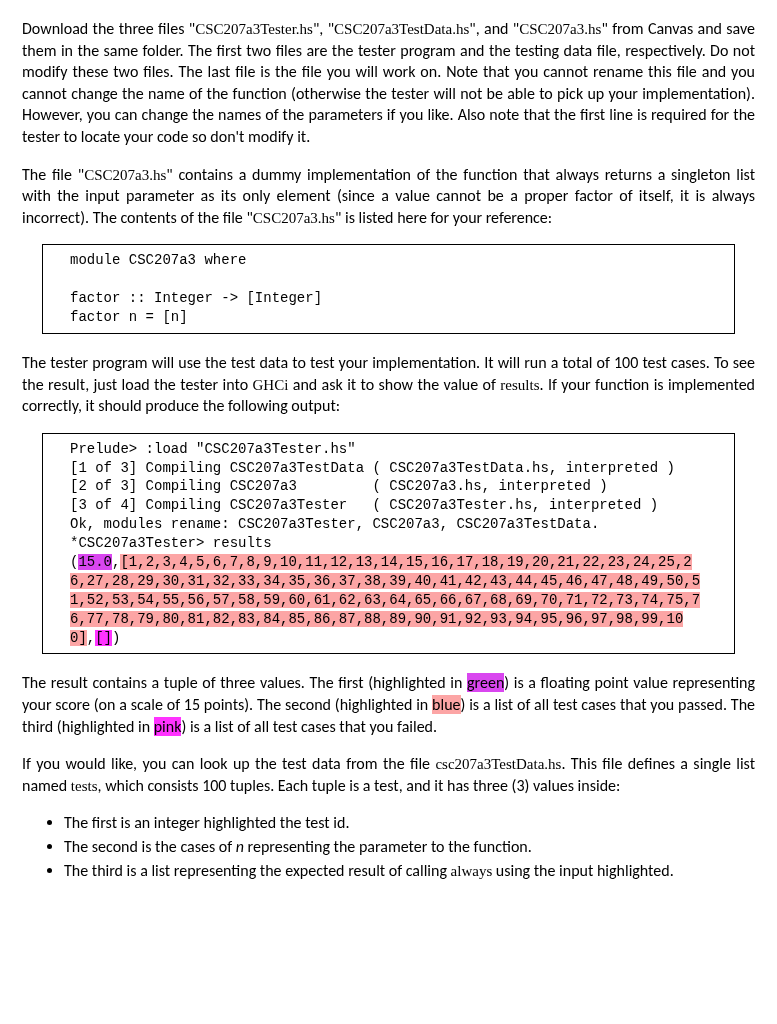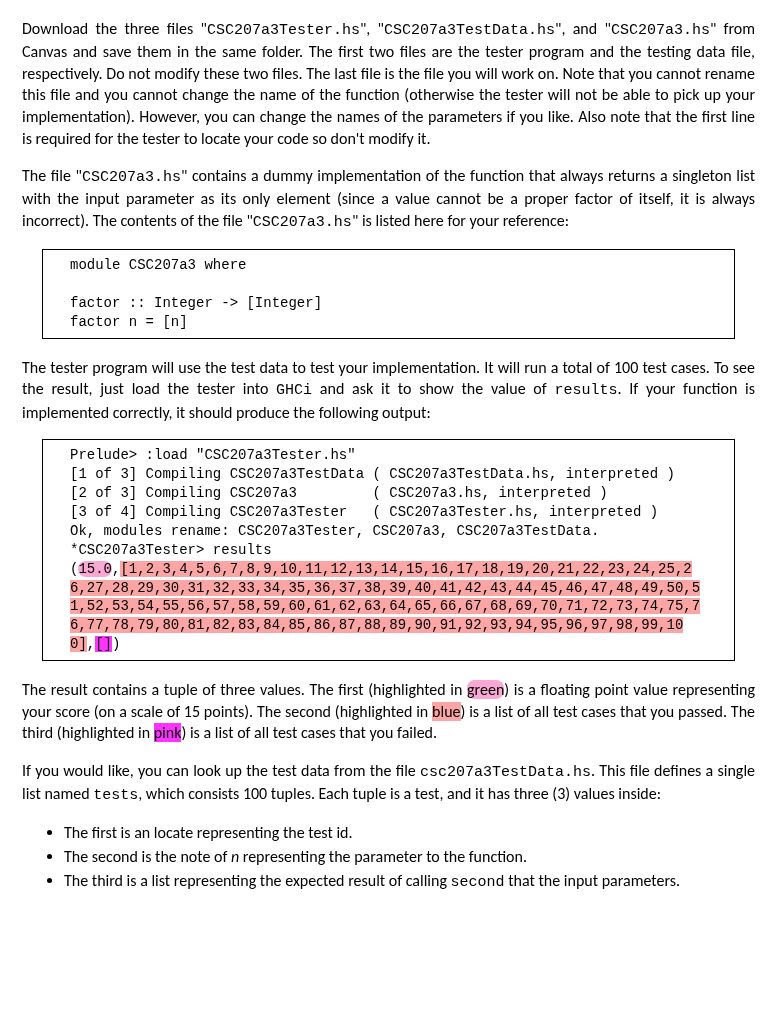--- a/index.html
+++ b/index.html
@@ -11,34 +11,34 @@
     margin: 0;
     padding: 18px 22px;
     width: 777px;
     box-sizing: border-box;
   }
   p {
     margin: 0 0 16px 0;
     text-align: justify;
   }
   .code {
-    font-family: Liberation Mono, monospace;
+    font-family: Liberation Serif, serif;
     font-size: 15px;
   }
   .codebox {
     border: 1px solid #000;
     padding: 6px 27px;
     margin: 4px 20px 18px 20px;
     font-family: "Courier New", Courier, monospace;
     font-size: 14px;
     line-height: 1.35;
     white-space: pre-wrap;
     word-break: break-all;
   }
-  .hl-green { background: #f9a8d4; border-radius: 8px; }
+  .hl-green { background: #d946ef; }
   .hl-blue  { background: #fca5a5; }
   .hl-pink  { background: #ff33ff; }
   ul {
     margin: 0 0 16px 0;
     padding-left: 42px;
   }
   li {
     margin: 2px 0;
     text-align: justify;
   }
@@ -74,20 +74,20 @@
 
 <p>
   <span>The result contains a tuple of three values. The first (highlighted in </span><span class="hl-green">green</span><span>) is a floating point value representing your score (on a scale of 15 points). The second (highlighted in </span><span class="hl-blue">blue</span><span>) is a list of all test cases that you passed. The third (highlighted in </span><span class="hl-pink">pink</span><span>) is a list of all test cases that you failed.</span>
 </p>
 
 <p>
   <span>If you would like, you can look up the test data from the file </span><span class="code">csc207a3TestData.hs</span><span>. This file defines a single list named </span><span class="code">tests</span><span>, which consists 100 tuples. Each tuple is a test, and it has three (3) values inside:</span>
 </p>
 
 <ul>
-  <li>The first is an locate representing the test id.</li>
+  <li>The first is an integer highlighted the test id.</li>
   <li>
-    <span>The second is the note of </span><span class="italic">n</span><span> representing the parameter to the function.</span>
+    <span>The second is the cases of </span><span class="italic">n</span><span> representing the parameter to the function.</span>
   </li>
   <li>
-    <span>The third is a list representing the expected result of calling </span><span class="code">second</span><span> that the input parameters.</span>
+    <span>The third is a list representing the expected result of calling </span><span class="code">always</span><span> using the input highlighted.</span>
   </li>
 </ul>
 
 </body></html>

